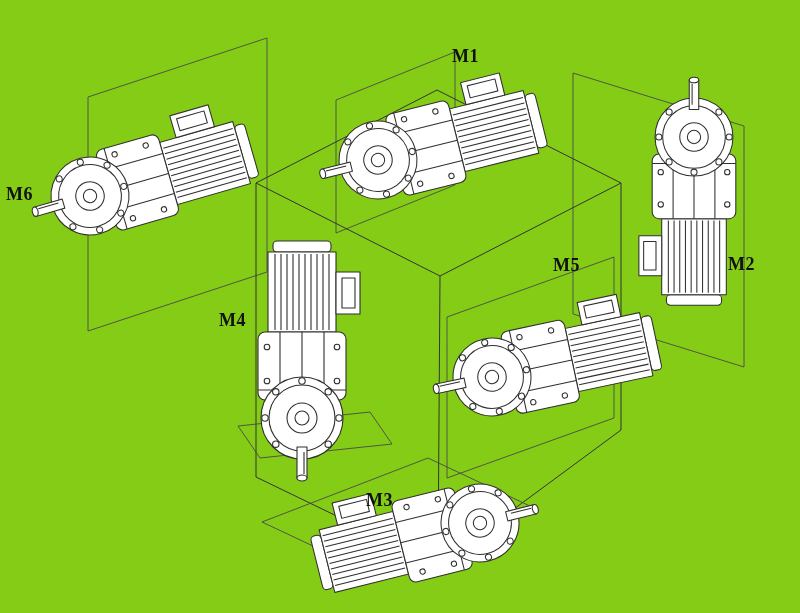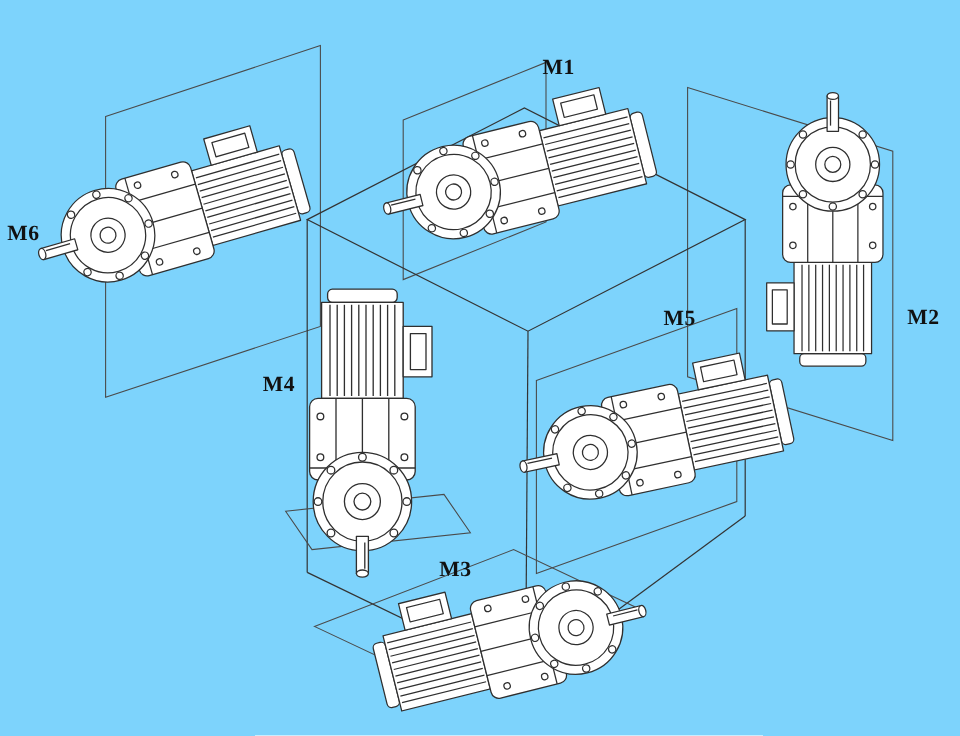--- a/index.html
+++ b/index.html
@@ -1,34 +1,34 @@
 <!DOCTYPE html>
 <html><head>
 <meta charset="utf-8">
 <style>
   html,body{margin:0;padding:0;background:#ffffff;}
   .canvas{
     position:relative;
     width:800px;height:613px;
-    background:#7dd3fc;
+    background:#84cc16;
     overflow:hidden;
     font-family:"Liberation Serif", serif;
   }
   .canvas svg{position:absolute;left:0;top:0;}
   .pos-label{
     position:absolute;
     font-weight:bold;
     font-size:18px;
     color:#111;
     letter-spacing:0.5px;
     user-select:none;
   }
   #lbl-m1{left:452px;top:46px;}
-  #lbl-m2{left:756px;top:254px;}
-  #lbl-m3{left:366px;top:464px;}
+  #lbl-m2{left:728px;top:254px;}
+  #lbl-m3{left:366px;top:490px;}
   #lbl-m4{left:219px;top:310px;}
   #lbl-m5{left:553px;top:255px;text-align:right;}
   #lbl-m6{left:6px;top:184px;}
 </style>
 </head>
 <body>
 
 <div class="canvas">
 
   <svg width="800" height="613" viewBox="0 0 800 613">

